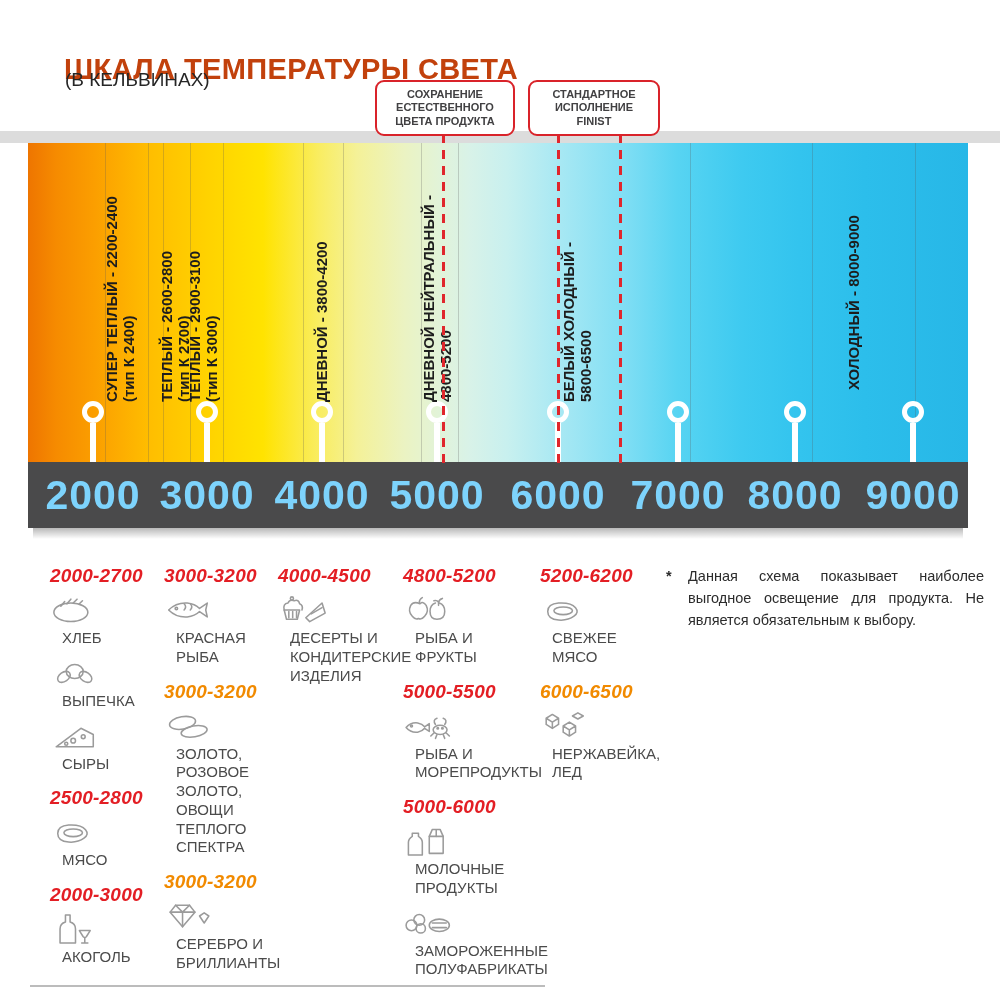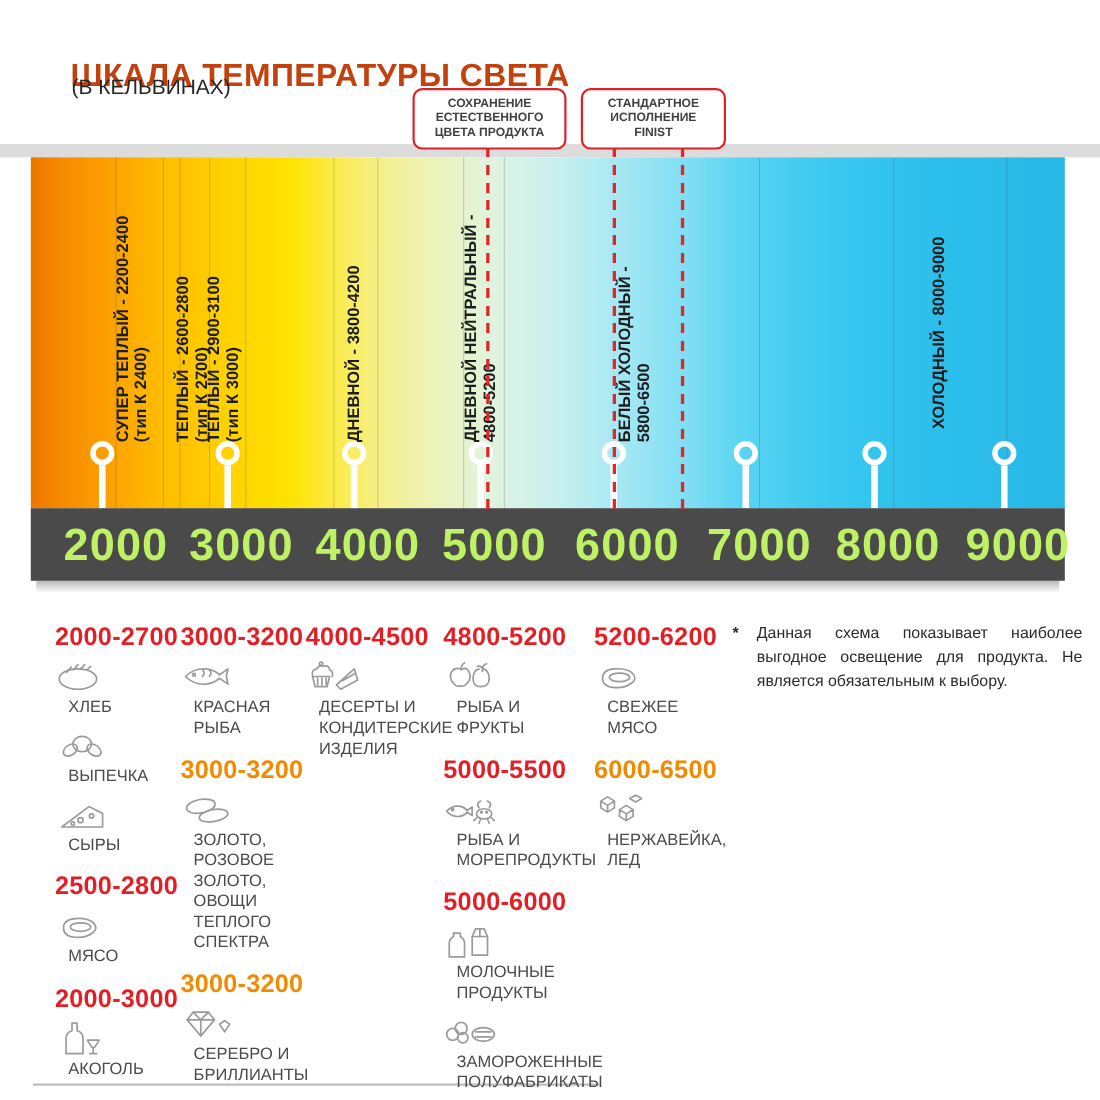--- a/index.html
+++ b/index.html
@@ -24,29 +24,29 @@
   .sep{position:absolute;top:0;width:1px;height:319px;background:rgba(90,90,90,.26);}
 
   .ring{position:absolute;top:258px;width:12px;height:12px;border:5px solid #fff;border-radius:50%;z-index:3;}
   .stem{position:absolute;top:280px;width:6px;height:55px;background:#fff;z-index:3;}
 
   .band-label{position:absolute;transform:rotate(-90deg);transform-origin:0 0;
     font-size:15px;font-weight:700;color:#1d1d1d;line-height:17px;white-space:nowrap;z-index:3;}
   .band-label span{display:block;}
 
   .kelvin-bar{position:absolute;left:28px;top:462px;width:940px;height:66px;background:#4a4a4b;z-index:4;overflow:visible;}
-  .tick-num{position:absolute;top:10px;width:120px;text-align:right;font-size:41px;font-weight:700;color:#bef264;letter-spacing:1px;}
+  .tick-num{position:absolute;top:10px;width:120px;text-align:center;font-size:41px;font-weight:700;color:#7dd3fc;letter-spacing:1px;}
   .bar-shadow{position:absolute;left:33px;top:528px;width:930px;height:11px;
     background:linear-gradient(to bottom,rgba(0,0,0,.28),rgba(0,0,0,0));z-index:3;}
 
   .dash{position:absolute;top:134px;width:3px;height:336px;z-index:5;
     background:repeating-linear-gradient(to bottom,#e0262c 0 9px,transparent 9px 16px);}
 
   .pcol{position:absolute;top:565px;}
-  .range{font-size:23px;font-weight:700;margin:14px 0 6px;letter-spacing:.2px;}
+  .range{font-size:19px;font-weight:700;margin:14px 0 6px;letter-spacing:.2px;font-style:italic;}
   .pcol .range:first-child{margin-top:0;}
   .range.red{color:#e31e24;}
   .range.orange{color:#f18a00;}
   .picon{margin:4px 0 2px;height:34px;}
   .picon svg{height:34px;width:auto;stroke:#9b9b9b;fill:none;stroke-width:2;stroke-linecap:round;stroke-linejoin:round;}
   .plabel{font-size:15px;color:#4b4b4b;line-height:1.25;margin:0 12px 8px;}
 
   .note{position:absolute;left:666px;top:566px;width:318px;font-size:14.5px;color:#2c2c2c;line-height:1.5;}
   .note .ast{position:absolute;left:0;top:0;font-weight:700;}
   .note .ntext{display:block;margin-left:22px;text-align:justify;}

